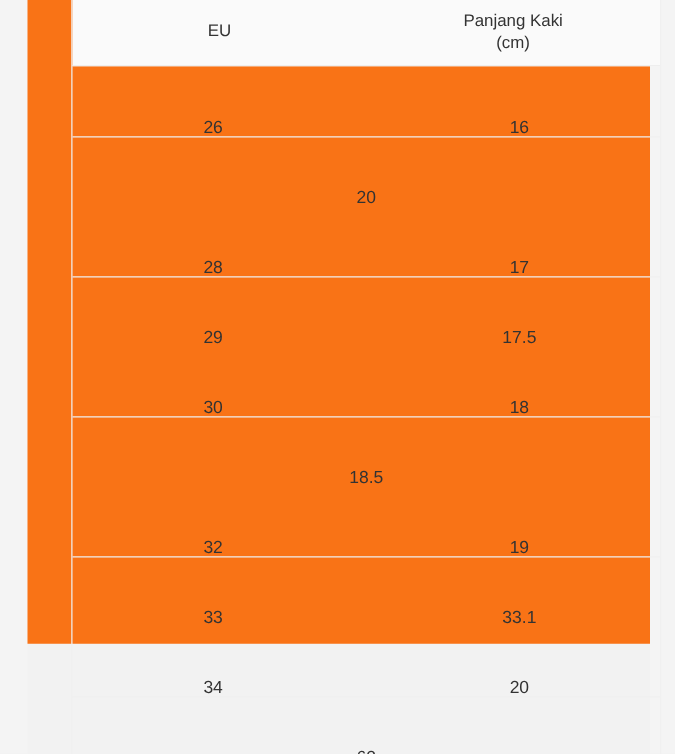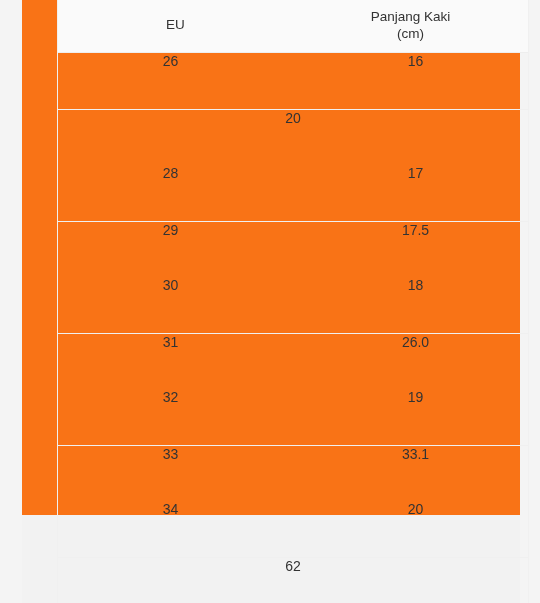--- a/index.html
+++ b/index.html
@@ -71,21 +71,21 @@
   .row-group {
     border-bottom: 1px solid #f0f0f0;
   }
   .row-group:last-child {
     border-bottom: none;
   }
 
   .data-row {
     display: flex;
     height: 55.5px;
-    align-items: flex-start;
+    align-items: flex-end;
     gap: 20px;
   }
 
   .data-cell {
     flex: 1 1 50%;
     text-align: center;
     font-size: 14px;
     color: #333333;
     box-sizing: border-box;
     padding: 0 6px;
@@ -138,22 +138,21 @@
         <div class="data-cell">17.5</div>
       </div>
       <div class="data-row">
         <div class="data-cell">30</div>
         <div class="data-cell">18</div>
       </div>
     </div>
 
     <div class="row-group">
       <div class="data-row">
-        <div class="data-cell">31</div>
-        <div class="data-cell">26.0</div>
+        <div class="data-cell">18.5</div>
       </div>
       <div class="data-row">
         <div class="data-cell">32</div>
         <div class="data-cell">19</div>
       </div>
     </div>
 
     <div class="row-group">
       <div class="data-row">
         <div class="data-cell">33</div>

